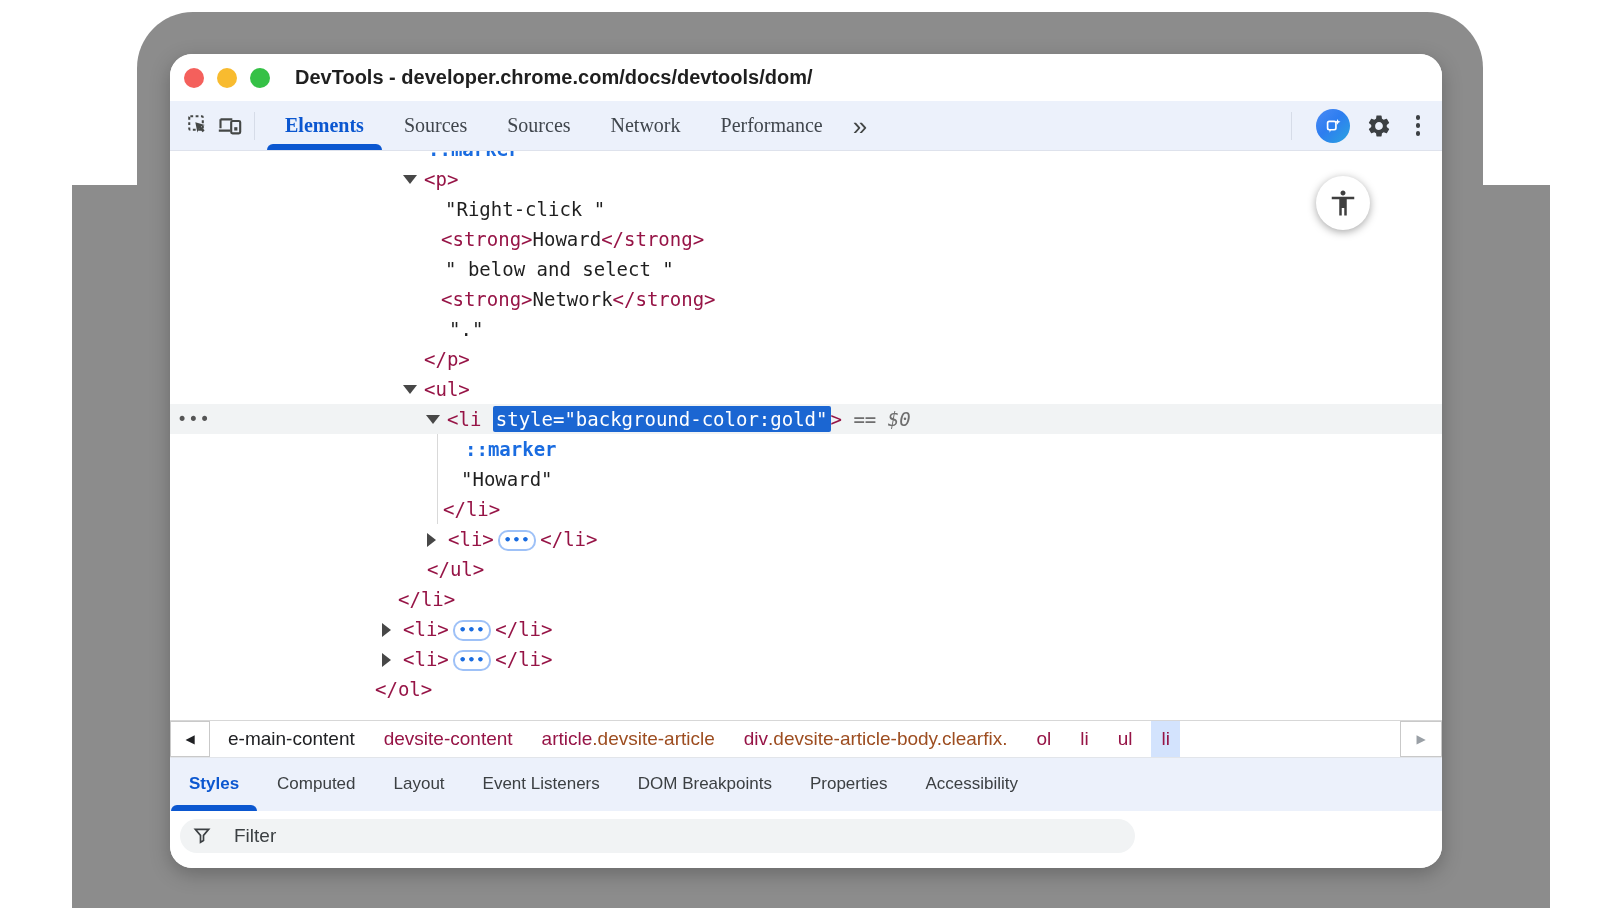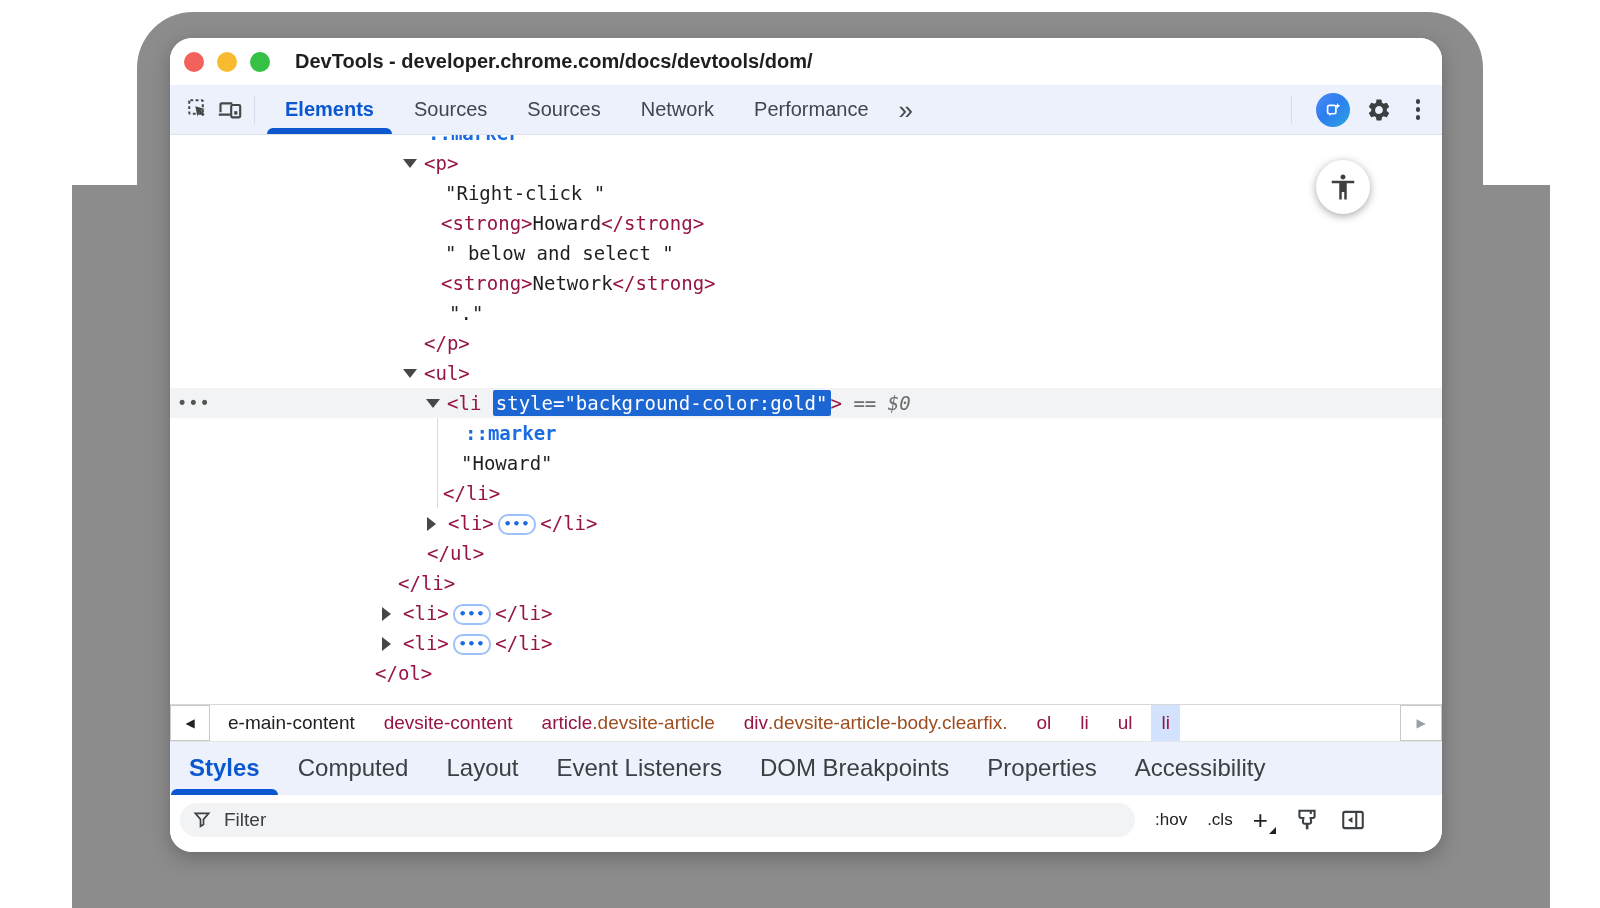--- a/index.html
+++ b/index.html
@@ -10,36 +10,36 @@
   *{box-sizing:border-box;}
   html,body{margin:0;padding:0;}
   body{width:1600px;height:908px;overflow:hidden;background:#fff;
        font-family:"Liberation Sans",sans-serif;color:var(--c-text);position:relative;}
   
   .bg-top{position:absolute;left:137px;top:12px;width:1346px;height:300px;
           background:var(--c-gray);border-radius:56px 56px 0 0;}
   .bg-bottom{position:absolute;left:72px;top:185px;width:1478px;height:723px;
           background:var(--c-gray);}
   
-  .window{position:absolute;left:170px;top:38px;width:1272px;height:814px;
+  .window{position:absolute;left:170px;top:54px;width:1272px;height:814px;
           background:#fff;border-radius:22px;box-shadow:0 6px 20px rgba(0,0,0,.25);
           display:flex;flex-direction:column;overflow:hidden;}
   
   .titlebar{height:47px;flex:0 0 auto;display:flex;align-items:center;position:relative;background:#fff;}
   .lights{display:flex;gap:13px;margin-left:14px;}
   .light{width:20px;height:20px;border-radius:50%;}
   .titlebar .title{position:absolute;left:125px;font-size:20px;font-weight:bold;color:#1f1f1f;}
   
   .toolbar{height:50px;flex:0 0 auto;background:var(--c-toolbar);display:flex;align-items:center;
            padding:0 14px 0 14px;border-bottom:1px solid rgba(0,0,0,.06);position:relative;}
   .tb-icon{width:30px;height:30px;display:flex;align-items:center;justify-content:center;cursor:pointer;}
   .tb-divider{width:1px;height:28px;background:#d6dce8;margin:0 10px;}
   .tabs{display:flex;height:100%;align-items:stretch;}
   .tab{position:relative;display:flex;align-items:center;padding:8px 20px;font-size:20px;
-       color:#40464d;cursor:pointer;}
+       color:#40464d;cursor:pointer;font-family:Liberation Serif, serif;}
   .tab.active{color:var(--c-accent);font-weight:bold;}
   .tab.active::after{content:"";position:absolute;left:2px;right:2px;bottom:0;height:6px;
        background:var(--c-accent);border-radius:6px 6px 0 0;}
   .more-tabs{font-size:26px;color:var(--c-icon);margin-left:10px;cursor:pointer;line-height:1;}
   .tb-right{margin-left:auto;display:flex;align-items:center;gap:14px;}
   .ai-btn{width:34px;height:34px;border-radius:50%;
           background:linear-gradient(135deg,#4b8bf5 0%,#2d7df0 45%,#2aa4e0 100%);
           display:flex;align-items:center;justify-content:center;cursor:pointer;}
   .kebab{display:flex;flex-direction:column;gap:3.5px;padding:4px 8px;cursor:pointer;}
   .kebab i{width:4.5px;height:4.5px;border-radius:50%;background:#3c4043;}
@@ -74,30 +74,30 @@
   .crumb-btn.next{position:absolute;right:0;top:0;bottom:0;width:42px;color:#9aa0a6;}
   .crumb-items{display:flex;align-items:stretch;gap:9px;margin-left:8px;padding-right:60px;}
   .crumb{display:flex;align-items:center;padding:0 10px;cursor:pointer;white-space:nowrap;}
   .crumb.selected{background:var(--c-crumbsel);}
   .crumb .ct{color:var(--c-tag);}
   .crumb .cc{color:var(--c-class);}
   .crumb .cp{color:#202124;}
   
   .btabs{height:54px;flex:0 0 auto;background:var(--c-toolbar);border-top:1px solid #e2e5ea;
         display:flex;align-items:stretch;padding-left:0;}
-  .btab{position:relative;display:flex;align-items:center;padding:16px 19px;font-size:24px;
+  .btab{position:relative;display:flex;align-items:center;padding:16px 19px;font-size:17px;
         color:#3c4043;cursor:pointer;}
   .btab.active{color:var(--c-accent);font-weight:bold;}
   .btab.active::after{content:"";position:absolute;left:1px;right:1px;bottom:0;height:6px;
         background:var(--c-accent);border-radius:6px 6px 0 0;}
   
   .filter-row{flex:1 0 auto;background:#fff;display:flex;align-items:flex-start;
         padding:8px 16px 0 10px;gap:18px;}
   .filter-pill{flex:0 0 auto;width:955px;height:34px;background:#f1f3f4;border-radius:17px;
-        display:flex;align-items:center;padding:0 12px;gap:10px;}
+        display:flex;align-items:center;padding:0 12px;gap:20px;}
   .filter-pill input{border:none;outline:none;background:transparent;font-size:19px;
         color:#3c4043;font-family:"Liberation Sans",sans-serif;width:100%;}
   .filter-pill input::placeholder{color:#3c4043;opacity:1;}
   .sp-controls{display:flex;align-items:center;gap:20px;height:34px;margin-left:2px;}
   .toggle-txt{font-size:17px;color:#202124;cursor:pointer;}
   .plus{position:relative;font-size:26px;color:#202124;cursor:pointer;line-height:20px;padding-right:6px;}
   .plus::after{content:"";position:absolute;right:-2px;bottom:-4px;width:0;height:0;
         border-left:7px solid transparent;border-bottom:7px solid #202124;}
   .icon-btn{display:flex;align-items:center;justify-content:center;cursor:pointer;}
 </style>
@@ -238,34 +238,15 @@
 
   <div class="filter-row">
     <div class="filter-pill">
       <span class="icon-btn">
         <svg width="20" height="20" viewBox="0 0 24 24">
             <path d="M4 4h16l-6.2 7.2v6.3l-3.6 2V11.2z" fill="none" stroke="#3c4043" stroke-width="2"></path>
           </svg>
       </span>
       <input type="text" placeholder="Filter" style="">
     </div>
-    <div class="sp-controls">
-      <span class="toggle-txt">:hov</span>
-      <span class="toggle-txt">.cls</span>
-      <span class="plus">+</span>
-      <span class="icon-btn">
-        <svg width="26" height="26" viewBox="0 0 24 24">
-          <path d="M5 3.5h14v5c0 .9-.7 1.6-1.6 1.6h-2.1l.5 3.4c.1 1-.6 1.9-1.6 1.9h-4.4c-1 0-1.7-.9-1.6-1.9l.5-3.4H6.6C5.7 10.1 5 9.4 5 8.5z" fill="none" stroke="#3c4043" stroke-width="1.9"></path>
-          <path d="M15.5 3.5v3" stroke="#3c4043" stroke-width="1.9"></path>
-          <rect x="10.9" y="15.4" width="2.4" height="5.2" fill="#3c4043"></rect>
-        </svg>
-      </span>
-      <span class="icon-btn">
-        <svg width="26" height="26" viewBox="0 0 24 24">
-          <rect x="3" y="4.5" width="18" height="15" rx="1.5" fill="none" stroke="#3c4043" stroke-width="1.9"></rect>
-          <path d="M15 4.5v15" stroke="#3c4043" stroke-width="1.9"></path>
-          <path d="M11.5 9.3 L7.3 12l4.2 2.7z" fill="#3c4043"></path>
-        </svg>
-      </span>
-    </div>
   </div>
 
 </div>
 
 </body></html>

